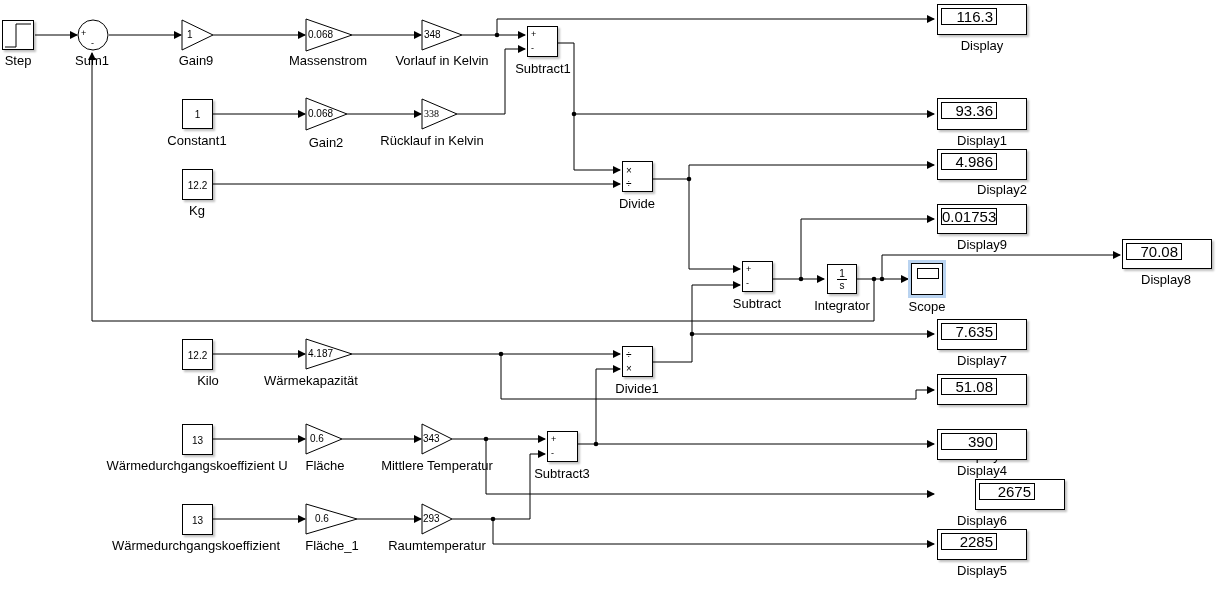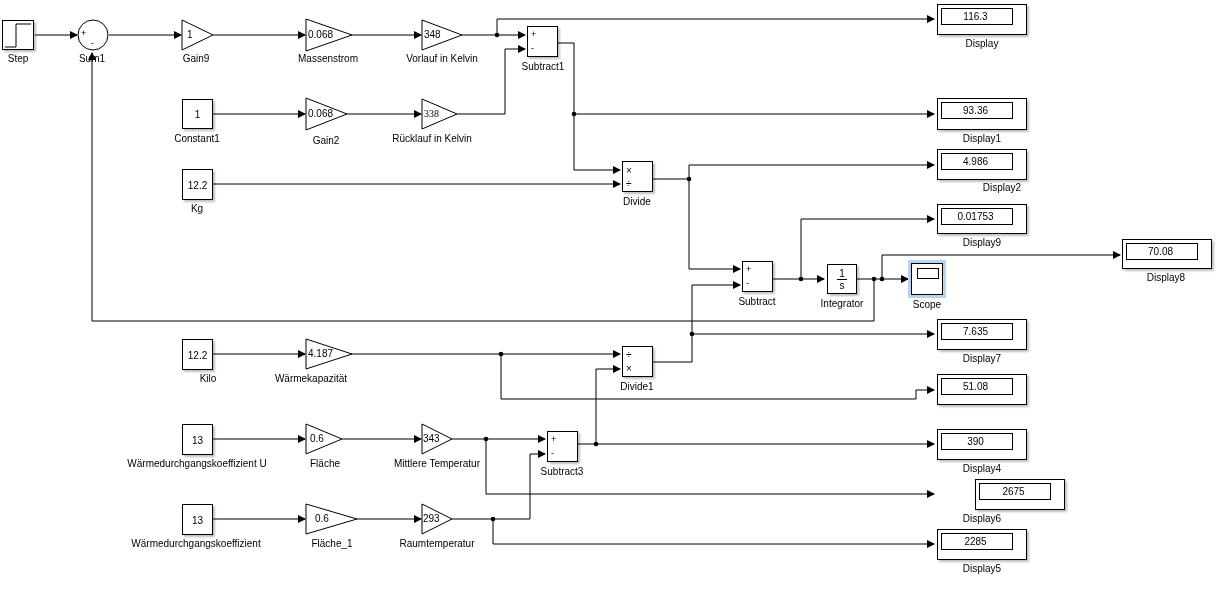--- a/index.html
+++ b/index.html
@@ -1,22 +1,22 @@
 <!DOCTYPE html>
 <html><head>
 <meta charset="utf-8">
 <style>
   html, body { margin:0; padding:0; background:#ffffff; }
   body { width:1218px; height:608px; position:relative; overflow:hidden; font-family:"Liberation Sans", sans-serif; }
   #canvas { position:absolute; left:0; top:0; width:1218px; height:608px; }
   .blk { position:absolute; box-sizing:border-box; border:1px solid #000; background:#fff; box-shadow:2px 2px 2px rgba(0,0,0,0.25); font-size:10px; color:#000; }
-  .lbl { position:absolute; font-size:10px; color:#000; white-space:nowrap; transform:translateX(-50%); }
+  .lbl { position:absolute; font-size:13px; color:#000; white-space:nowrap; transform:translateX(-50%); }
   .constv { position:absolute; left:0; right:0; top:50%; transform:translateY(-50%); text-align:center; font-size:10px; }
   .disp { position:absolute; box-sizing:border-box; border:1px solid #000; background:#fff; box-shadow:2px 2px 2px rgba(0,0,0,0.25); }
-  .disp .win { position:absolute; left:3px; top:3px; width:72px; height:17px; border:1px solid #000; box-sizing:border-box; text-align:center; font-size:10px; line-height:15px; padding-right:3px; }
+  .disp .win { position:absolute; left:3px; top:3px; width:56px; height:17px; border:1px solid #000; box-sizing:border-box; text-align:right; font-size:15px; line-height:15px; padding-right:3px; }
   .gainv { position:absolute; font-size:10px; }
   .port { position:absolute; font-size:9px; }
   .scope { position:absolute; box-sizing:border-box; border:1px solid #000; background:#fff; outline:3px solid #b9d3f0; }
   .scope .sc { position:absolute; left:5px; top:4px; width:22px; height:11px; border:1px solid #000; box-sizing:border-box; }
 </style>
 </head>
 <body>
 
 <div id="canvas">
 

